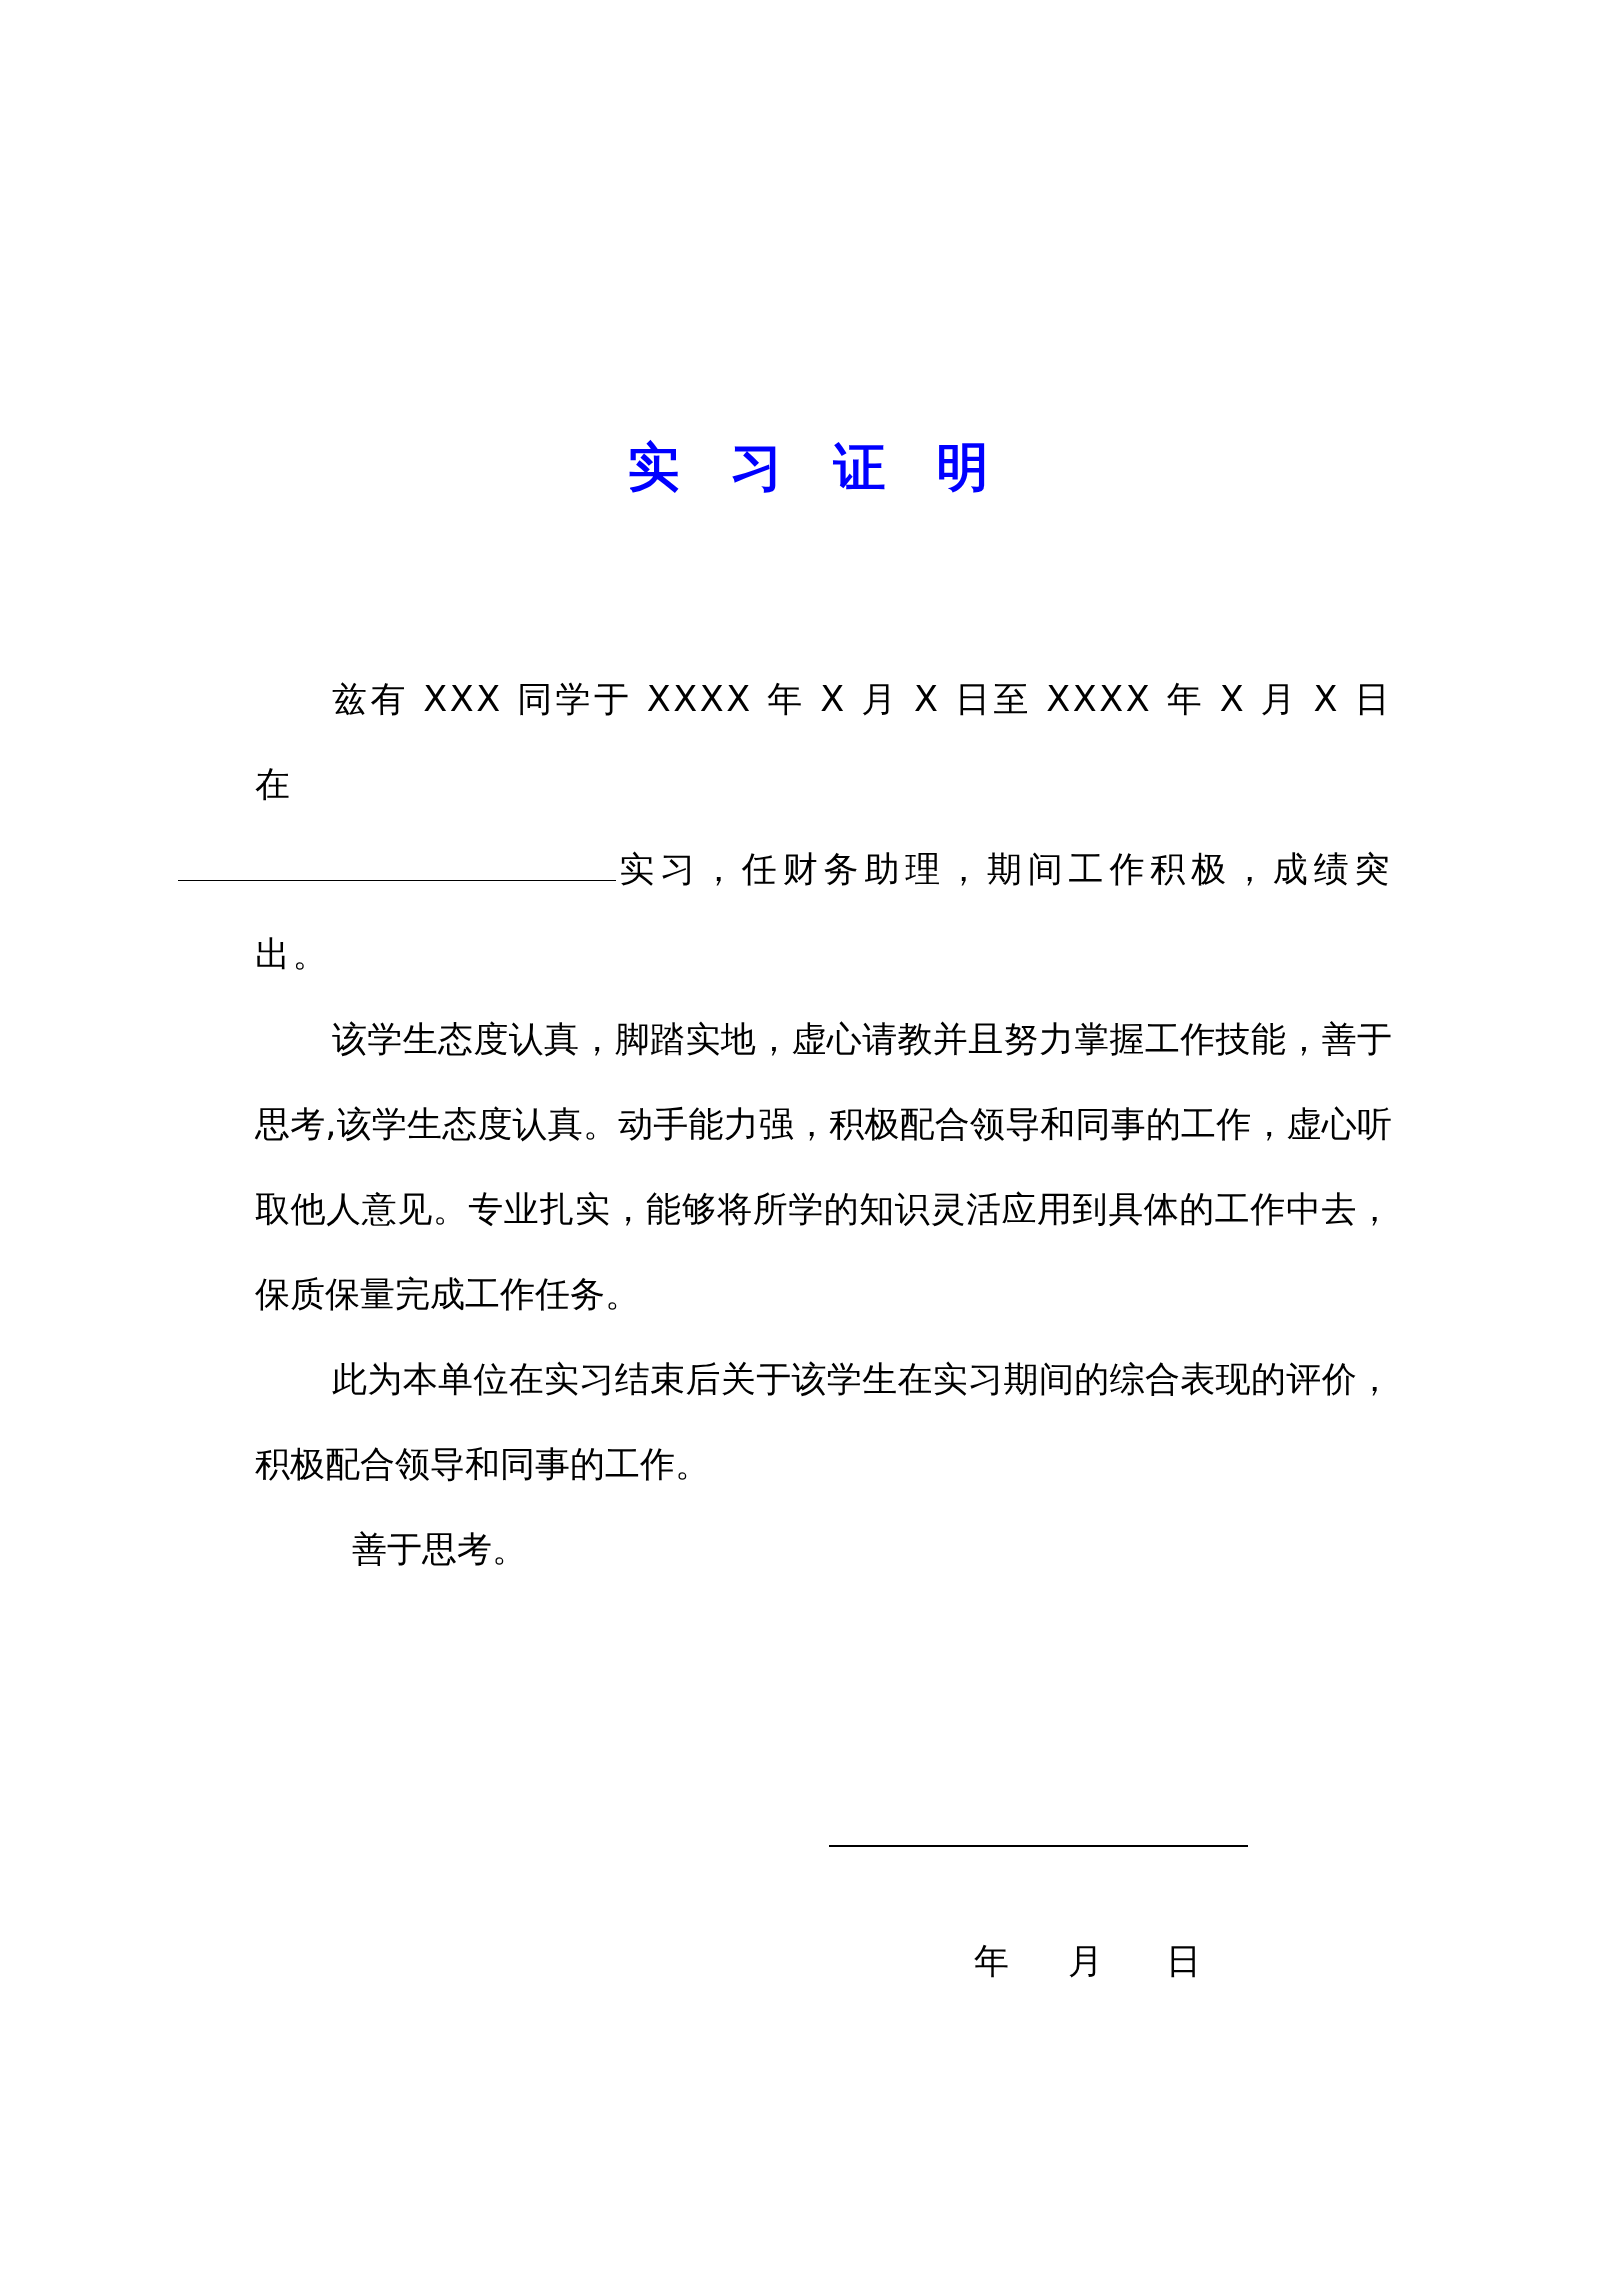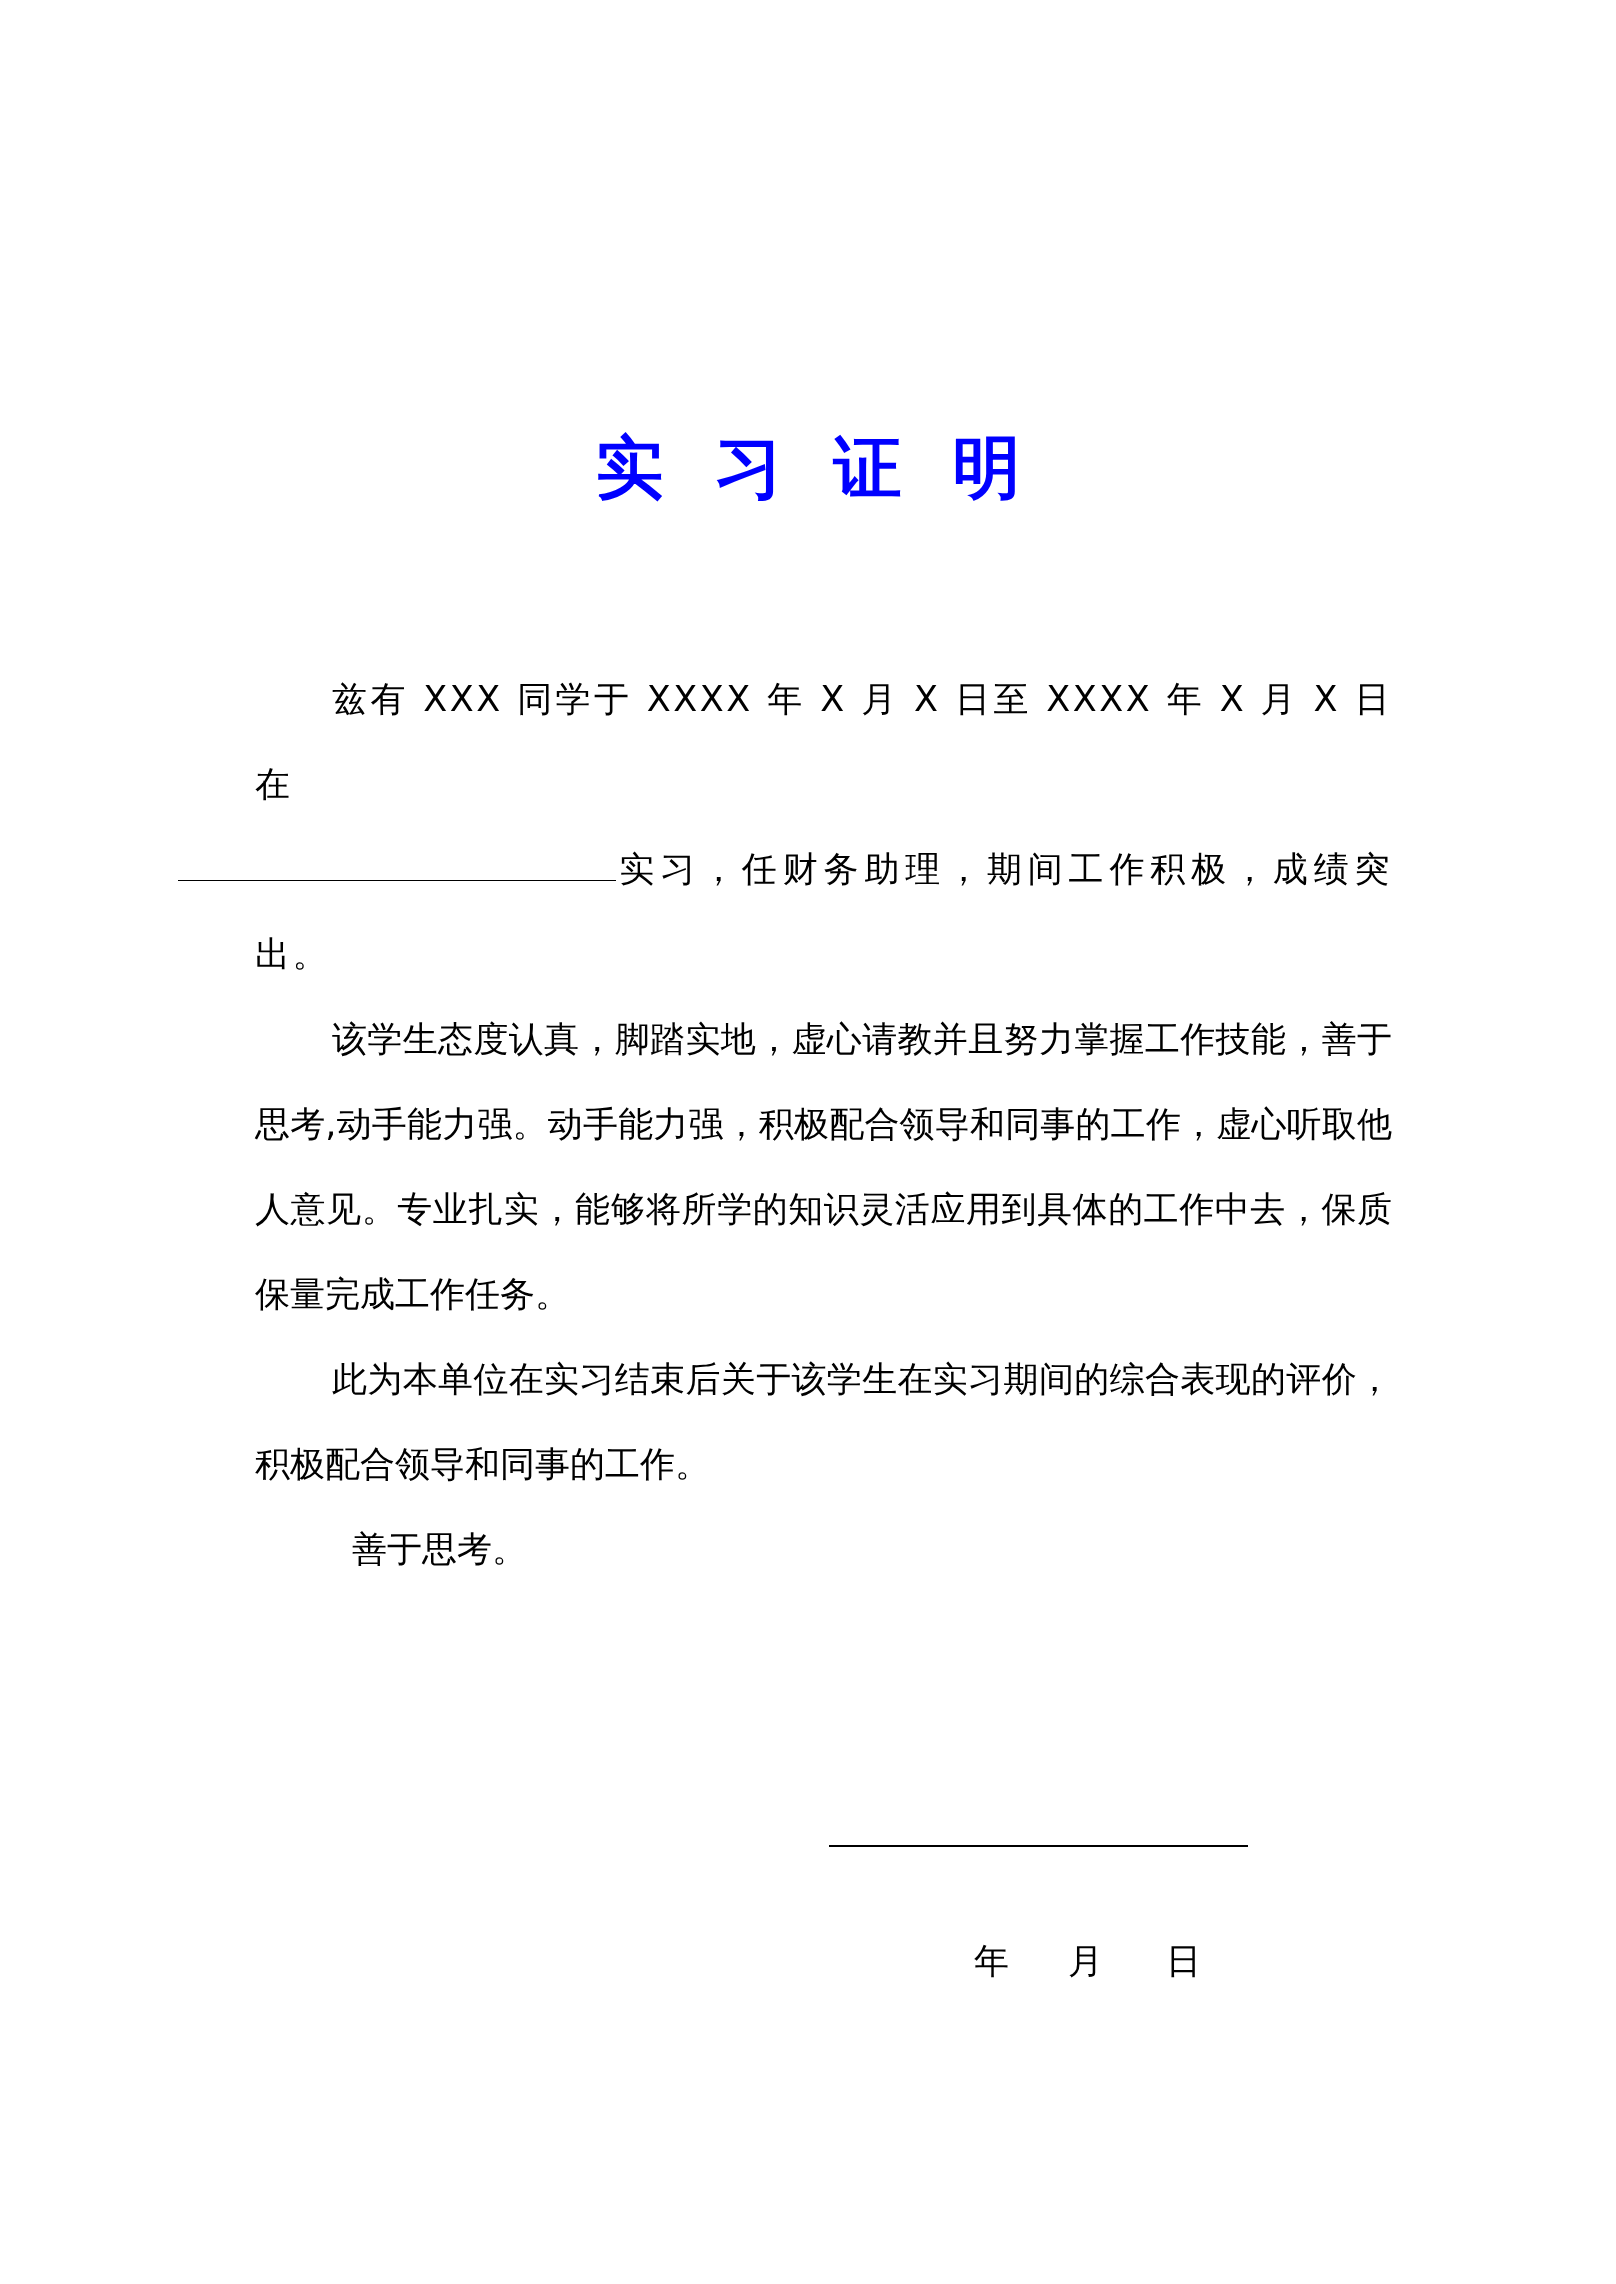--- a/index.html
+++ b/index.html
@@ -1,19 +1,19 @@
 <!DOCTYPE html>
 <html style="font-size:13.5px"><head>
 <meta charset="utf-8">
 <style>
   html, body { margin: 0; padding: 0; background: #ffffff; }
   body { width: 1616px; height: 2284px; position: relative; overflow: hidden;
          font-family: "DejaVu Sans", "Liberation Sans", sans-serif; color: #000; }
   .title { position: absolute; top: 421px; left: 0; width: 1616px; text-align: center;
-           font-size: 68px; font-weight: bold; color: #0000ff; letter-spacing: 51px;
+           font-size: 52px; font-weight: bold; color: #0000ff; letter-spacing: 51px;
            padding-left: 51px; box-sizing: border-box; line-height: 93px; }
   .body { position: absolute; left: 255px; width: 1137px; top: 657px;
           font-size: 35px; line-height: 85px; }
   .para { margin: 0; text-indent: 77px; text-align: justify; }
   .para.first { letter-spacing: 2.5px; }
   .blank { display: inline-block; width: 438px; border-bottom: 1.7px solid #000; height: 25px; vertical-align: baseline; margin-left: -77px; }
   .special { margin: 0; padding-left: 97px; }
   .sigline { position: absolute; top: 1845px; left: 829px; width: 419px; border-top: 2.5px solid #000; }
   .date { position: absolute; top: 1936px; left: 974px; font-size: 35px; line-height: 51px; }
   .date span { display: inline-block; }
@@ -23,21 +23,21 @@
 </head>
 <body>
 
 <div class="title">实习证明</div>
 
 <div class="body">
   <p class="para first">
     <span>兹有 XXX 同学于 XXXX 年 X 月 X 日至 XXXX 年 X 月 X 日在</span><br>
     <span class="blank"></span><span>实习，任财务助理，期间工作积极，成绩突出。</span>
   </p>
-  <p class="para">该学生态度认真，脚踏实地，虚心请教并且努力掌握工作技能，善于思考,动手能力强。动手能力强，积极配合领导和同事的工作，虚心听取他人意见。专业扎实，能够将所学的知识灵活应用到具体的工作中去，保质保量完成工作任务。</p>
+  <p class="para">该学生态度认真，脚踏实地，虚心请教并且努力掌握工作技能，善于思考,该学生态度认真。动手能力强，积极配合领导和同事的工作，虚心听取他人意见。专业扎实，能够将所学的知识灵活应用到具体的工作中去，保质保量完成工作任务。</p>
   <p class="para">此为本单位在实习结束后关于该学生在实习期间的综合表现的评价，积极配合领导和同事的工作。</p>
   <p class="special">善于思考。</p>
 </div>
 
 <div class="sigline"></div>
 
 <div class="date">
   <span class="y">年</span><span class="m">月</span><span>日</span>
 </div>
 

